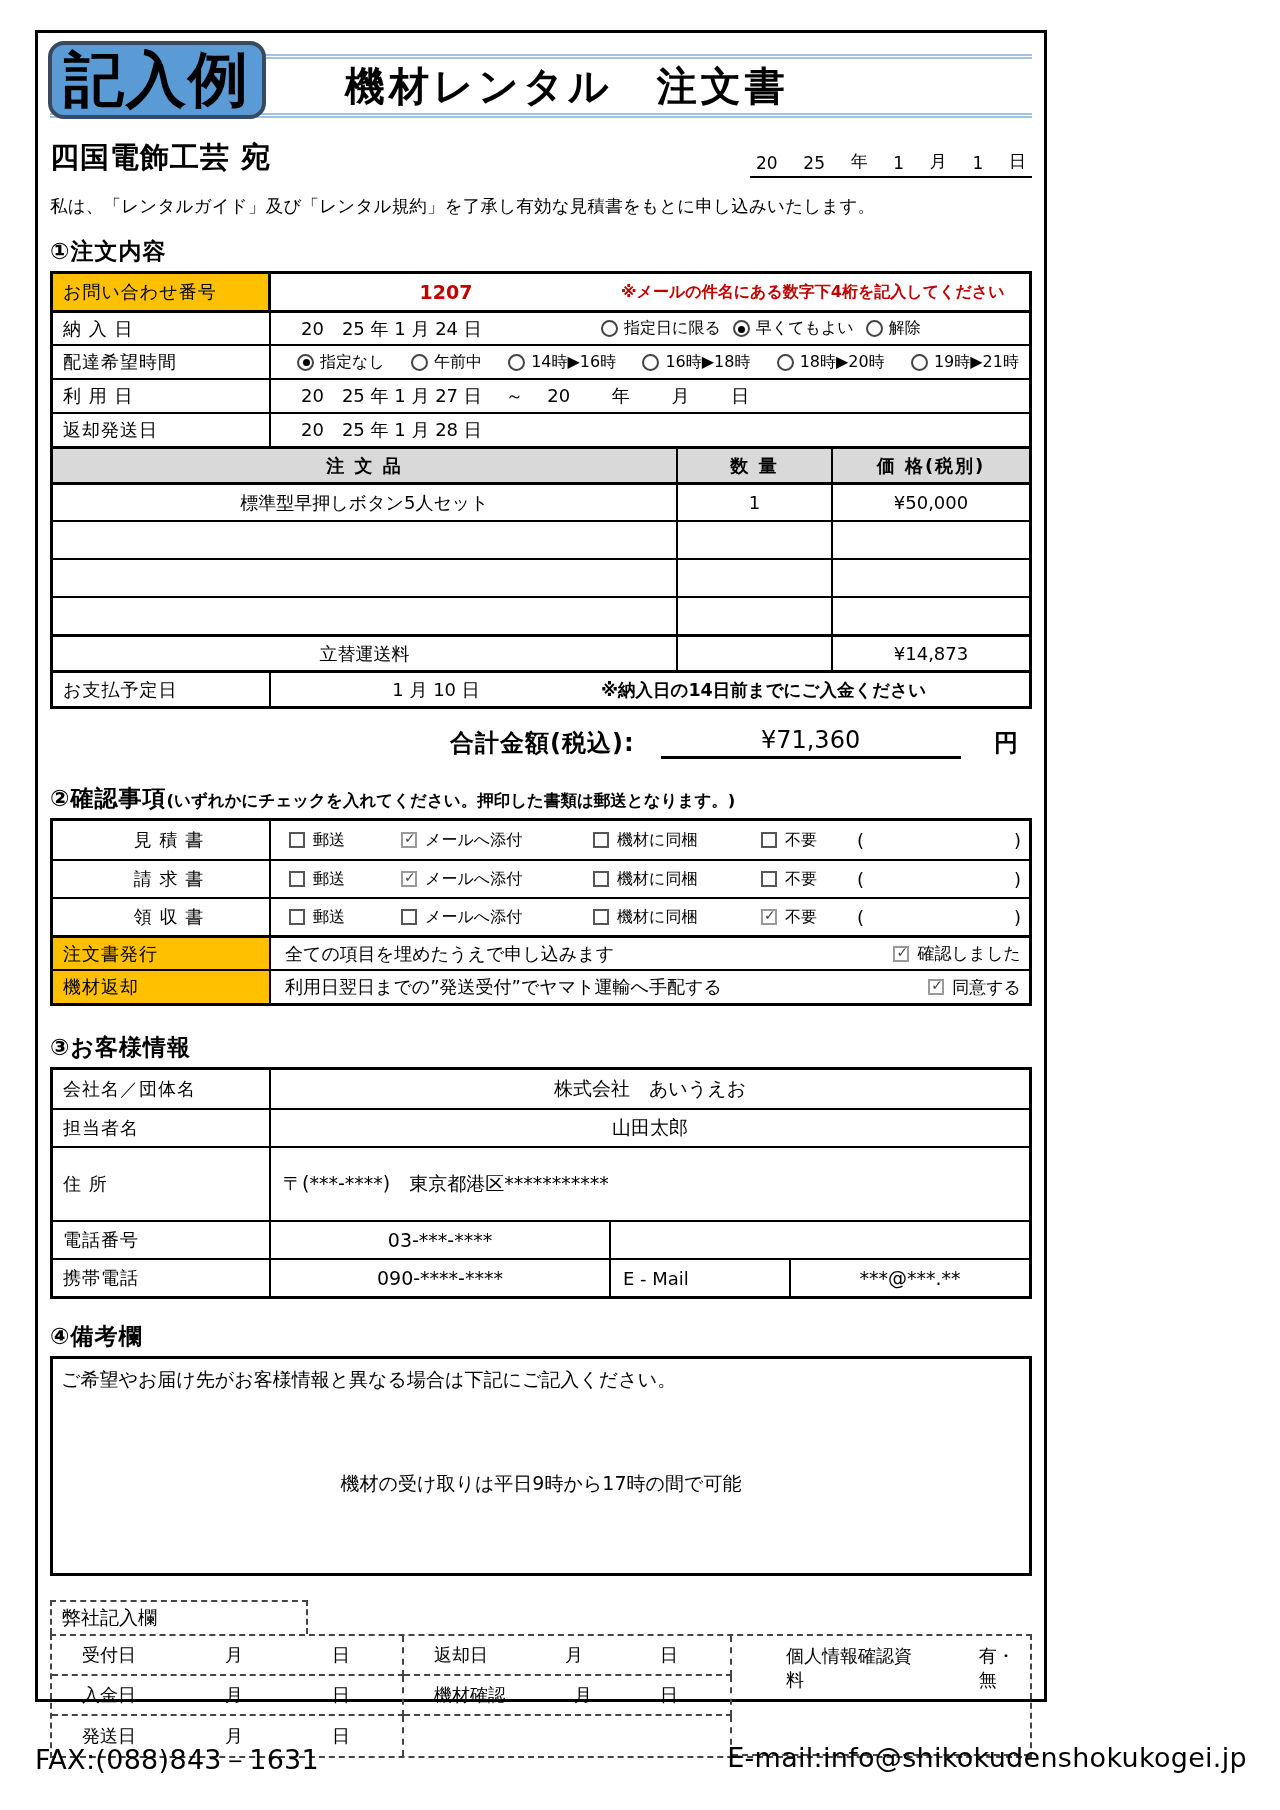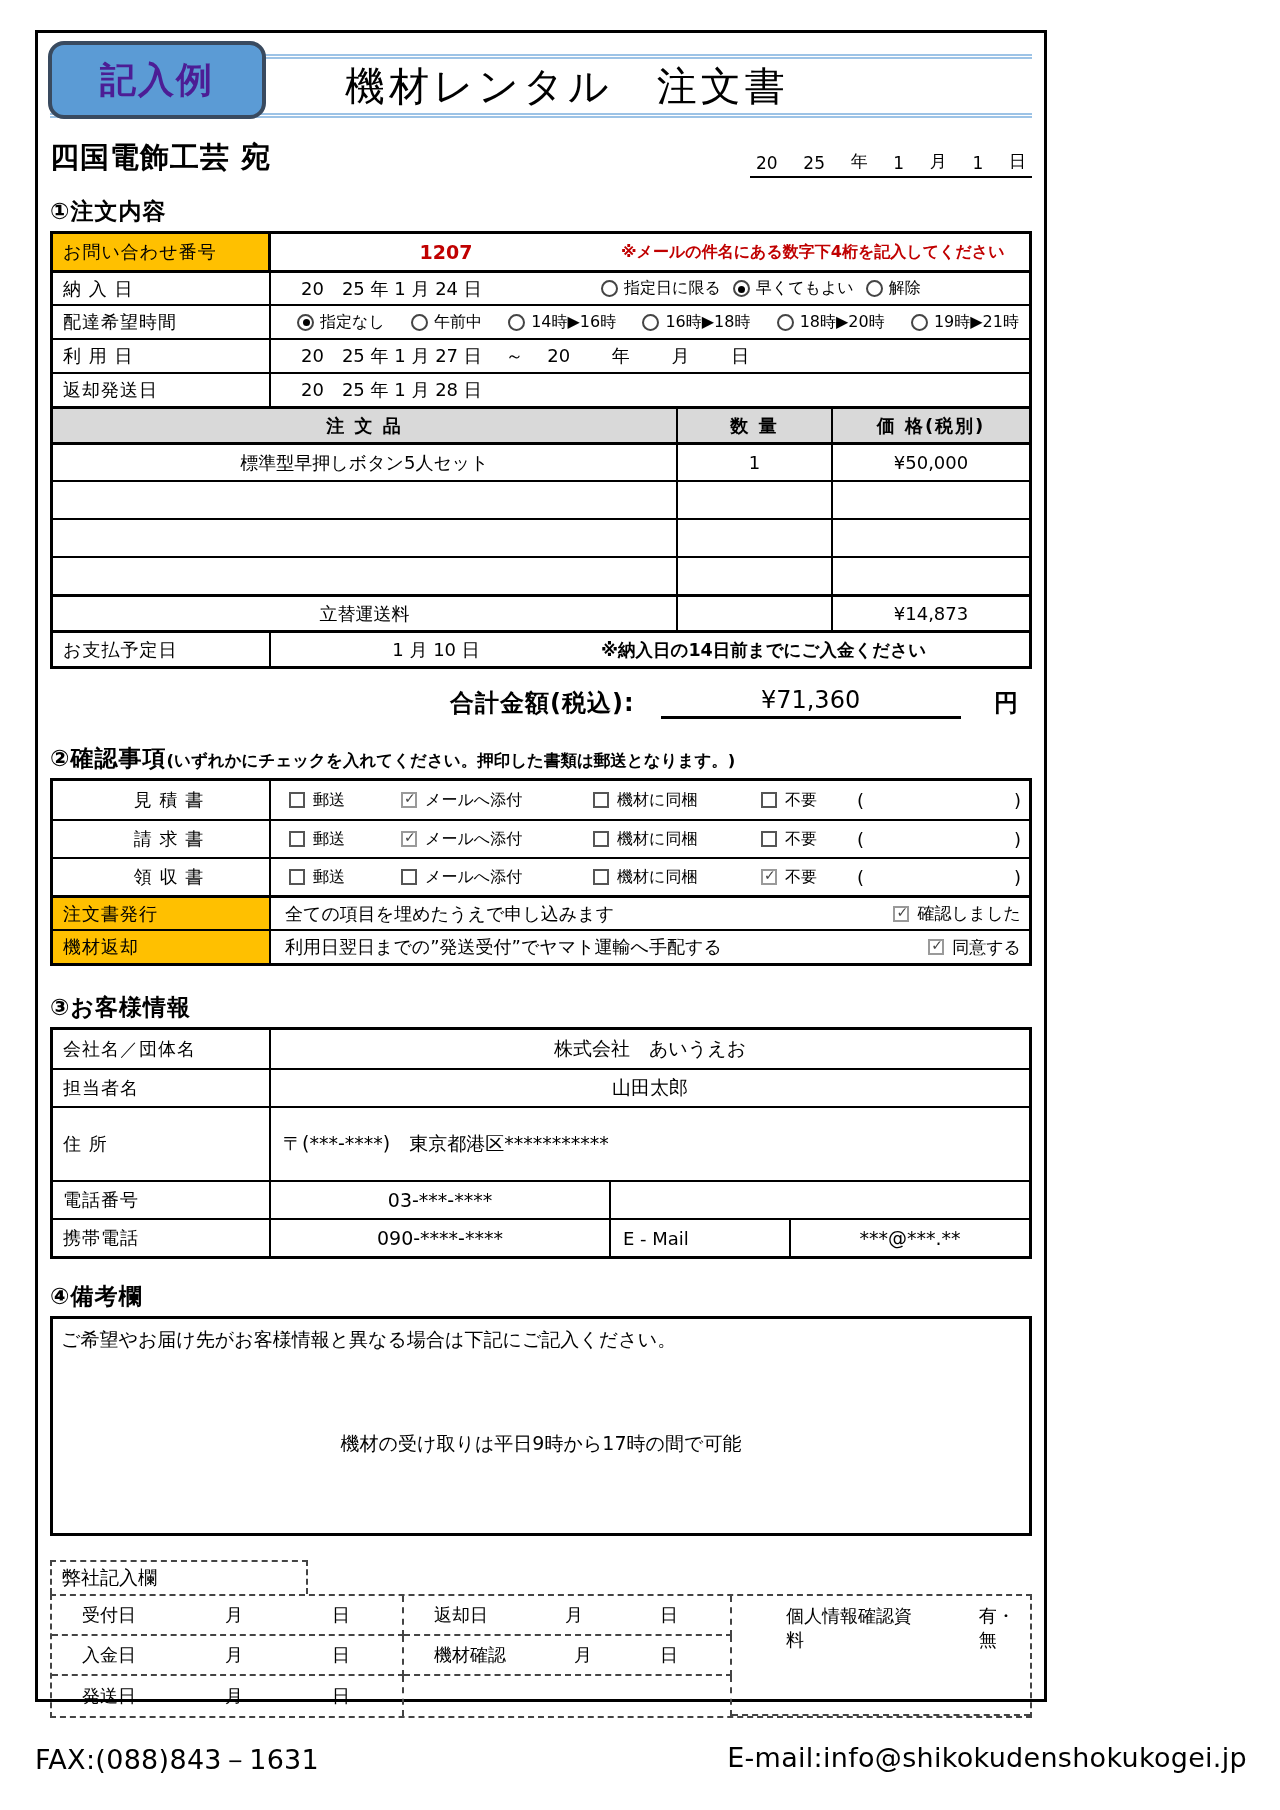--- a/index.html
+++ b/index.html
@@ -4,22 +4,22 @@
 <style>
 *{margin:0;padding:0;box-sizing:border-box}
 html,body{background:#fff}
 .page{position:relative;width:1280px;height:1810px;background:#fff;overflow:hidden;
   font-family:"DejaVu Sans","Liberation Sans",sans-serif;color:#000}
 .frame{position:absolute;left:35px;top:30px;width:1012px;height:1672px;border:3px solid #000;padding:0 12px}
 
 
 .band{margin-top:21px;position:relative;border-top:5px double #9dc3e6;border-bottom:5px double #9dc3e6;height:64px;display:flex;align-items:center}
 .badge{position:absolute;left:-2px;top:-18px;width:218px;height:78px;background:#5b9bd5;border:4px solid #394a5f;border-radius:16px;
-  display:flex;align-items:center;justify-content:center;font-size:36px;font-weight:bold;letter-spacing:2px;color:#4c1d95}
-.title{margin-left:295px;font-size:40px;font-weight:normal;letter-spacing:4px;white-space:pre}
+  display:flex;align-items:center;justify-content:center;font-size:60px;font-weight:bold;letter-spacing:2px;color:#000000}
+.title{margin-left:295px;font-size:40px;font-weight:bold;letter-spacing:4px;white-space:pre}
 .addr-row{display:flex;justify-content:space-between;align-items:flex-end;margin-top:20px}
 .addressee{font-size:29px;font-weight:bold;letter-spacing:1px}
 .hdate{width:282px;display:flex;justify-content:space-between;align-items:flex-end;border-bottom:2px solid #000;padding:0 6px 3px 6px;font-size:17px}
 .statement{font-size:17.5px;margin-top:16px;letter-spacing:0.2px}
 
 
 .sec-h{font-size:23px;font-weight:bold;margin-top:18px;letter-spacing:1px;display:flex;align-items:baseline}
 .sec-h .sub{font-size:16.5px;font-weight:bold;letter-spacing:0}
 
 
@@ -103,20 +103,21 @@
         <span>20</span>
         <span>25</span>
         <span>年</span>
         <span>1</span>
         <span>月</span>
         <span>1</span>
         <span>日</span>
       </div>
     </div>
 
+    <div class="statement">私は、「レンタルガイド」及び「レンタル規約」を了承し有効な見積書をもとに申し込みいたします。</div>
 
     <div class="sec-h">①注文内容</div>
     <div class="tbl">
 
       <div class="row" style="min-height:36px">
         <div class="lbl orange" style="border-right-width:3px">お問い合わせ番号</div>
         <div class="inq-val">1207</div>
         <div class="inq-note">※メールの件名にある数字下4桁を記入してください</div>
       </div>
 

